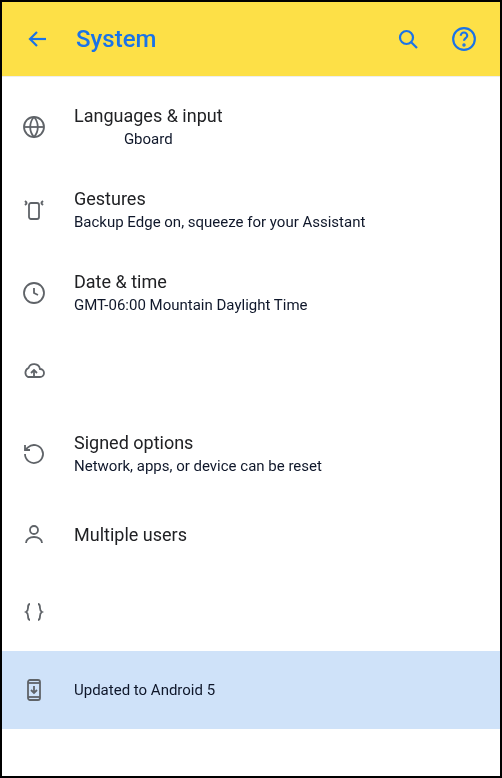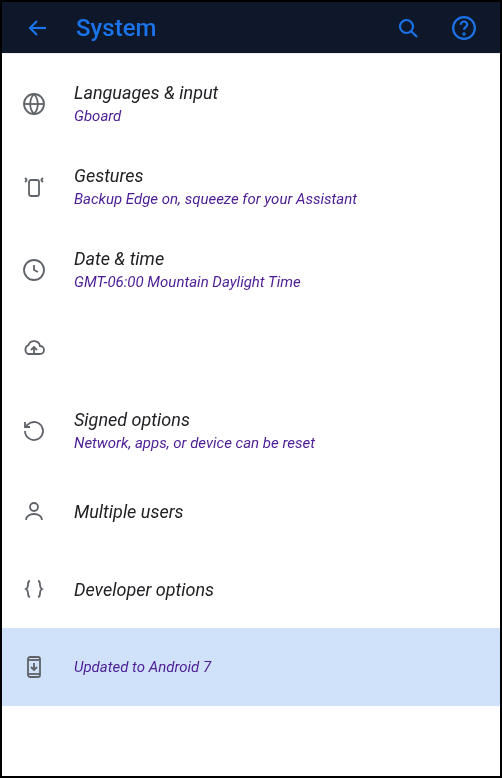--- a/index.html
+++ b/index.html
@@ -5,25 +5,25 @@
     * { margin: 0; padding: 0; box-sizing: border-box; }
     body {
       width: 502px;
       height: 778px;
       font-family: Roboto, 'Helvetica Neue', Arial, sans-serif;
       background: #fff;
       border: 2px solid #000;
       overflow: hidden;
     }
     .header {
-      height: 52px;
+      height: 75px;
       display: flex;
       align-items: center;
       padding: 0 16px;
-      background: #0f172a;
+      background: #fde047;
       border-bottom: 1px solid #eee;
     }
     .back-btn {
       width: 40px;
       height: 40px;
       display: flex;
       align-items: center;
       justify-content: center;
       cursor: pointer;
       color: #1a73e8;
@@ -68,30 +68,30 @@
       display: flex;
       align-items: center;
       justify-content: flex-start;
       color: #5f6368;
       flex-shrink: 0;
     }
     .item-text {
       display: flex;
       flex-direction: column;
       gap: 4px;
-      font-style: italic;
     }
     .item-title {
       font-size: 18px;
       color: #202124;
       font-weight: 400;
     }
     .item-subtitle {
       font-size: 15px;
-      color: #4c1d95;
+      color: #0f172a;
+      text-align: center;
     }
     svg { display: block; }
   </style>
 </head>
 <body>
 
 <div class="header">
   <div class="back-btn">
     <svg width="24" height="24" viewBox="0 0 24 24" fill="none" stroke="currentColor" stroke-width="2.2">
       <line x1="20" y1="12" x2="4" y2="12"></line>
@@ -194,33 +194,30 @@
     </div>
   </div>
 
   <div class="list-item">
     <div class="item-icon">
       <svg width="24" height="24" viewBox="0 0 24 24" fill="none" stroke="currentColor" stroke-width="1.8">
         <path d="M8 4c-2 0-2 2-2 4s0 3-2 4c2 1 2 2 2 4s0 4 2 4"></path>
         <path d="M16 4c2 0 2 2 2 4s0 3 2 4c-2 1-2 2-2 4s0 4-2 4"></path>
       </svg>
     </div>
-    <div class="item-text">
-      <div class="item-title">Developer options</div>
-    </div>
   </div>
 
   <div class="list-item highlighted">
     <div class="item-icon">
       <svg width="24" height="24" viewBox="0 0 24 24" fill="none" stroke="currentColor" stroke-width="1.8">
         <rect x="6" y="2" width="12" height="20" rx="2"></rect>
         <line x1="6" y1="5" x2="18" y2="5"></line>
         <line x1="6" y1="19" x2="18" y2="19"></line>
         <line x1="12" y1="8" x2="12" y2="15"></line>
         <polyline points="9 12 12 15 15 12"></polyline>
       </svg>
     </div>
     <div class="item-text">
-      <div class="item-subtitle">Updated to Android 7</div>
+      <div class="item-subtitle">Updated to Android 5</div>
     </div>
   </div>
 
 </div>
 
 </body></html>

